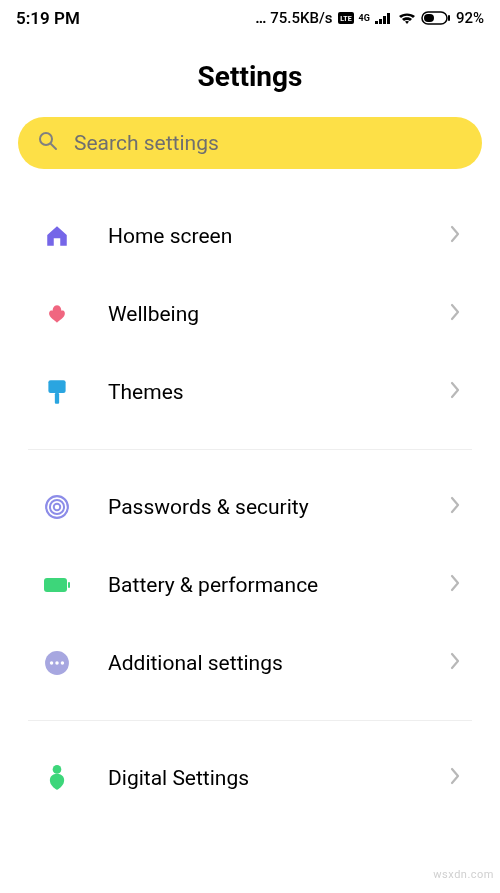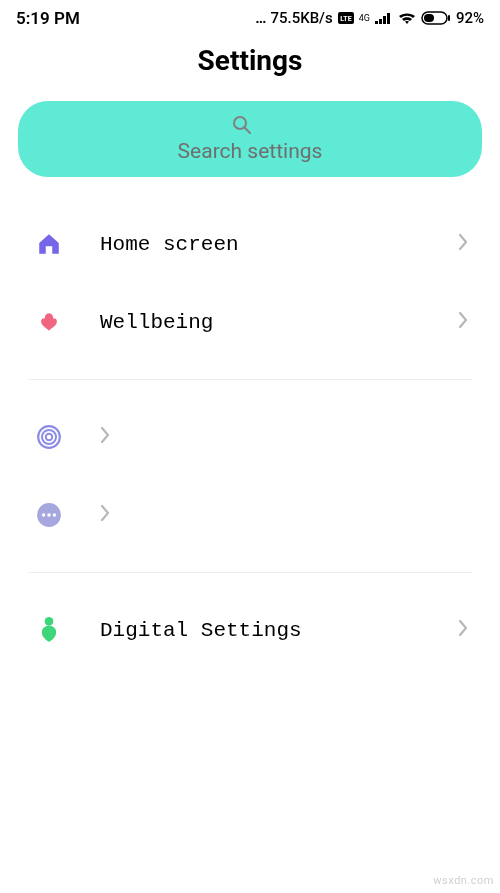--- a/index.html
+++ b/index.html
@@ -41,43 +41,41 @@
       font-weight: 700;
       letter-spacing: -1px;
     }
     .status-right svg {
       display: block;
     }
     .page-title {
       text-align: center;
       font-size: 28px;
       font-weight: 700;
-      margin-top: 12px;
+      margin-top: 28px;
       margin-bottom: 24px;
     }
     .search-bar {
       margin: 0 18px 28px 18px;
-      background: #5eead4;
+      background: #fde047;
       border-radius: 30px;
       display: flex;
       align-items: center;
       padding: 14px 20px;
-      flex-direction: column;
     }
     .search-bar .search-icon {
       margin-right: 16px;
       flex-shrink: 0;
     }
     .search-placeholder {
       color: #6f6f6f;
       font-size: 21px;
     }
     .list-group {
-      padding: 0 4px;
-      font-family: Liberation Mono, monospace;
+      padding: 0 12px;
     }
     .list-item {
       display: flex;
       align-items: center;
       padding: 22px 28px 22px 28px;
       cursor: pointer;
     }
     .list-icon {
       width: 34px;
       height: 34px;
@@ -97,42 +95,42 @@
       color: #b8b8b8;
       flex-shrink: 0;
     }
     .divider {
       height: 1px;
       background: #eeeeee;
       margin: 18px 28px 18px 28px;
     }
     .watermark {
       position: absolute;
-      bottom: 6px;
+      bottom: 12px;
       right: 6px;
       font-size: 11px;
       color: #d0d0d0;
       letter-spacing: 0.5px;
     }
   </style>
 </head>
 <body>
 
 <div class="status-bar">
   <div class="status-left">5:19 PM</div>
   <div class="status-right">
     <span class="dots">…</span>
     <span>75.5KB/s</span>
     <span>
       <svg width="16" height="12" viewBox="0 0 16 12">
           <rect x="0" y="0" width="16" height="12" rx="2" fill="#000"></rect>
           <text x="8" y="9" font-size="7" text-anchor="middle" fill="#fff" font-weight="700">LTE</text>
         </svg>
     </span>
-    <span style="font-size:9px;font-weight:400;line-height:1;">4G</span>
+    <span style="font-size:9px;font-weight:700;line-height:1;">4G</span>
     <span>
       <svg width="18" height="12" viewBox="0 0 18 12">
           <rect x="0" y="9" width="3" height="3" fill="#000"></rect>
           <rect x="4" y="7" width="3" height="5" fill="#000"></rect>
           <rect x="8" y="4" width="3" height="8" fill="#000"></rect>
           <rect x="12" y="1" width="3" height="11" fill="#000"></rect>
         </svg>
     </span>
     <span>
       <svg width="18" height="14" viewBox="0 0 18 14">
@@ -179,44 +177,70 @@
         <span class="list-icon">
           <svg width="26" height="26" viewBox="0 0 24 24">
             <path d="M12 4 C9 4 8 7 8 9 C6 8 4 10 5 13 C6 16 10 18 12 20 C14 18 18 16 19 13 C20 10 18 8 16 9 C16 7 15 4 12 4 Z" fill="#f06680"></path>
           </svg>
         </span>
         <span class="list-label">Wellbeing</span>
         <span class="chevron"><svg width="10" height="18" viewBox="0 0 10 18">
             <path d="M2 2 L8 9 L2 16" fill="none" stroke="#b8b8b8" stroke-width="2.2" stroke-linecap="round" stroke-linejoin="round"></path>
           </svg></span>
       </div>
+      <div class="list-item">
+        <span class="list-icon">
+          <svg width="26" height="28" viewBox="0 0 24 26">
+            <rect x="4" y="2" width="16" height="12" rx="2" fill="#2aa5e0"></rect>
+            <rect x="10" y="14" width="4" height="10" rx="1" fill="#2aa5e0"></rect>
+          </svg>
+        </span>
+        <span class="list-label">Themes</span>
+        <span class="chevron"><svg width="10" height="18" viewBox="0 0 10 18">
+            <path d="M2 2 L8 9 L2 16" fill="none" stroke="#b8b8b8" stroke-width="2.2" stroke-linecap="round" stroke-linejoin="round"></path>
+          </svg></span>
+      </div>
     </div>
     <div class="divider"></div>
     <div class="list-group">
       <div class="list-item">
         <span class="list-icon">
           <svg width="26" height="26" viewBox="0 0 24 24">
             <circle cx="12" cy="12" r="10" fill="none" stroke="#8c8ce8" stroke-width="2"></circle>
             <circle cx="12" cy="12" r="6.5" fill="none" stroke="#8c8ce8" stroke-width="1.8"></circle>
             <circle cx="12" cy="12" r="3" fill="none" stroke="#8c8ce8" stroke-width="1.8"></circle>
           </svg>
         </span>
+        <span class="list-label">Passwords &amp; security</span>
+        <span class="chevron"><svg width="10" height="18" viewBox="0 0 10 18">
+            <path d="M2 2 L8 9 L2 16" fill="none" stroke="#b8b8b8" stroke-width="2.2" stroke-linecap="round" stroke-linejoin="round"></path>
+          </svg></span>
+      </div>
+      <div class="list-item">
+        <span class="list-icon">
+          <svg width="28" height="18" viewBox="0 0 28 18">
+            <rect x="1" y="2" width="23" height="14" rx="3" fill="#3dd67a"></rect>
+            <rect x="25" y="6" width="2" height="6" rx="1" fill="#3dd67a"></rect>
+          </svg>
+        </span>
+        <span class="list-label">Battery &amp; performance</span>
         <span class="chevron"><svg width="10" height="18" viewBox="0 0 10 18">
             <path d="M2 2 L8 9 L2 16" fill="none" stroke="#b8b8b8" stroke-width="2.2" stroke-linecap="round" stroke-linejoin="round"></path>
           </svg></span>
       </div>
       <div class="list-item">
         <span class="list-icon">
           <svg width="26" height="26" viewBox="0 0 24 24">
             <circle cx="12" cy="12" r="11" fill="#a7a7e0"></circle>
             <circle cx="7" cy="12" r="1.6" fill="#fff"></circle>
             <circle cx="12" cy="12" r="1.6" fill="#fff"></circle>
             <circle cx="17" cy="12" r="1.6" fill="#fff"></circle>
           </svg>
         </span>
+        <span class="list-label">Additional settings</span>
         <span class="chevron"><svg width="10" height="18" viewBox="0 0 10 18">
             <path d="M2 2 L8 9 L2 16" fill="none" stroke="#b8b8b8" stroke-width="2.2" stroke-linecap="round" stroke-linejoin="round"></path>
           </svg></span>
       </div>
     </div>
     <div class="divider"></div>
     <div class="list-group">
       <div class="list-item">
         <span class="list-icon">
           <svg width="26" height="28" viewBox="0 0 24 26">

